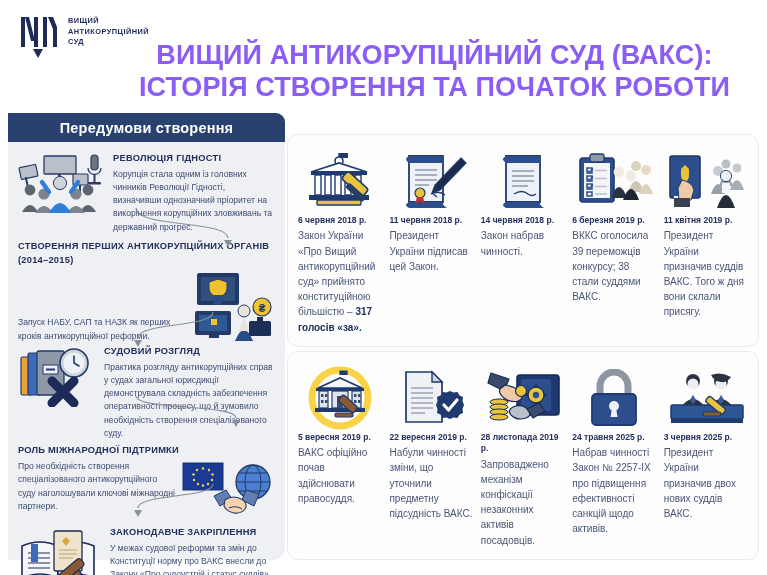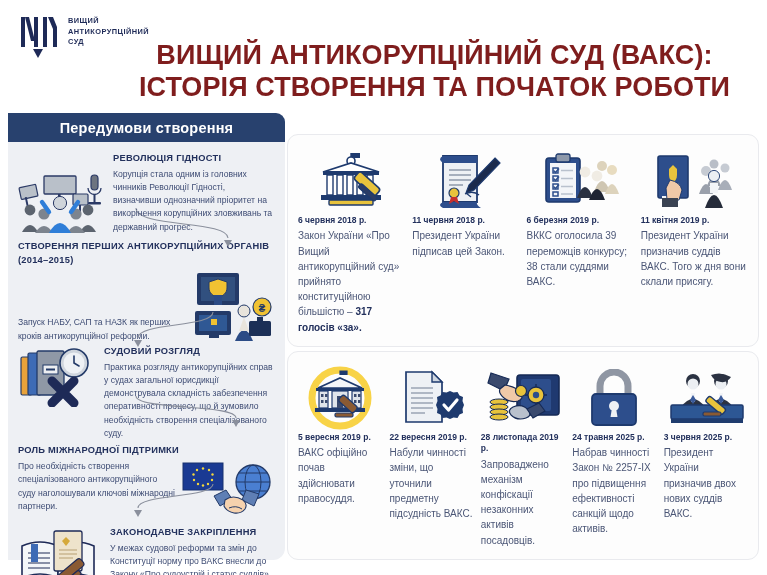--- a/index.html
+++ b/index.html
@@ -11,40 +11,40 @@
   }
   .page { position: relative; width: 767px; height: 408px; background:#fff; }
 
   
   .header { position:relative; height:112px; }
   .logo-block { position:absolute; left:18px; top:11px; display:flex; align-items:flex-start; gap:8px; }
   .logo-mark { width:42px; height:48px; flex:none; }
   .logo-text { font-size:7.4px; font-weight:bold; color:#1e2a57; letter-spacing:.45px; line-height:1.45; padding-top:5px; }
   .main-title {
     position:absolute; left:112px; top:40px; width:645px;
-    text-align:center; color:#7f1d1d; font-weight:bold;
+    text-align:center; color:#8b5cf6; font-weight:bold;
     font-size:27px; line-height:1.18; letter-spacing:.1px;
   }
   .main-title .l2 { display:block; }
 
   
   .left-panel { position:absolute; left:8px; top:113px; width:277px; height:447px; }
   .left-head {
     height:29px; background:#28416e; border-radius:0 9px 0 0;
     display:flex; align-items:center; justify-content:center;
     color:#fff; font-size:14.5px; font-weight:bold; letter-spacing:.2px;
   }
   .left-body {
     position:absolute; top:29px; left:0; right:0; bottom:0;
     background:#eef0f4; border-radius:0 0 12px 0;
     padding:10px 12px 10px 10px;
   }
 
   .lrow { position:relative; display:flex; gap:9px; }
-  .lrow.rev { align-items:flex-end; }
+  .lrow.rev { align-items:flex-start; }
   .l-ico { flex:none; }
   .l-txt { flex:1 1 auto; }
   .l-h { color:#22305c; font-weight:bold; font-size:9.3px; letter-spacing:.25px; line-height:1.35; margin-bottom:3px; }
   .l-p { color:#3e4c74; font-size:8.6px; line-height:1.55; }
 
   .sec2 { margin-top:6px; }
   .sec2 .l-h { font-size:9.3px; line-height:1.5; }
   .sec2-wrap { display:flex; gap:6px; align-items:flex-end; }
   .sec2-text { flex:1 1 auto; padding-top:1px; }
   .sec2-text .l-p { margin-top:6px; }
@@ -296,20 +296,35 @@
               <path d="M22 45 l-2 7 5-3 5 3 -2-7z" fill="#c5302e"></path>
               <path d="M36 42 q8-4 14 1" fill="none" stroke="#1e3a6e" stroke-width="1.3"></path>
               <path d="M66 6 l5 5 -26 27 -8 3 3-8z" fill="#1c2b4d" stroke="#1e3a6e" stroke-width="1.2"></path>
               <path d="M37 41 l5 4" stroke="#1e3a6e" stroke-width="1.2"></path>
             </svg>
           </div>
           <div class="tl-date">11 червня 2018 р.</div>
           <div class="tl-desc">Президент України підписав цей Закон.</div>
         </div>
 
+        <div class="tl-item">
+          <div class="tl-ico">
+            <svg width="74" height="58" viewBox="0 0 74 58">
+              <path d="M20 4 h34 v46 h-34z" fill="#eef1f5" stroke="#1e3a6e" stroke-width="1.8"></path>
+              <path d="M20 4 q-6 3 0 7 h34 v-7z" fill="#2d4e8c"></path>
+              <path d="M20 50 q-6 3 0 6 h38 q-5-3-4-6z" fill="#2d4e8c"></path>
+              <g stroke="#8e99ab" stroke-width="1.3">
+                  <path d="M26 19 h22 M26 24 h22 M26 29 h22 M26 34 h16"></path>
+                </g>
+              <path d="M28 42 q8-5 14 0 q4 3 8 0" fill="none" stroke="#1e3a6e" stroke-width="1.3"></path>
+            </svg>
+          </div>
+          <div class="tl-date">14 червня 2018 р.</div>
+          <div class="tl-desc">Закон набрав чинності.</div>
+        </div>
 
         <div class="tl-item">
           <div class="tl-ico">
             <svg width="80" height="58" viewBox="0 0 80 58">
               <rect x="6" y="6" width="34" height="44" rx="3" fill="#2d4e8c" stroke="#1e3a6e" stroke-width="1.6"></rect>
               <rect x="10" y="11" width="26" height="35" fill="#f3f5f8"></rect>
               <rect x="16" y="2" width="14" height="8" rx="2" fill="#8e99ab" stroke="#1e3a6e" stroke-width="1.3"></rect>
               <g stroke="#2d4e8c" stroke-width="1.5" fill="none">
                 <rect x="13" y="16" width="5" height="5"></rect>
                   <path d="M13.5 18.5 l2 2 3.5-4"></path>

